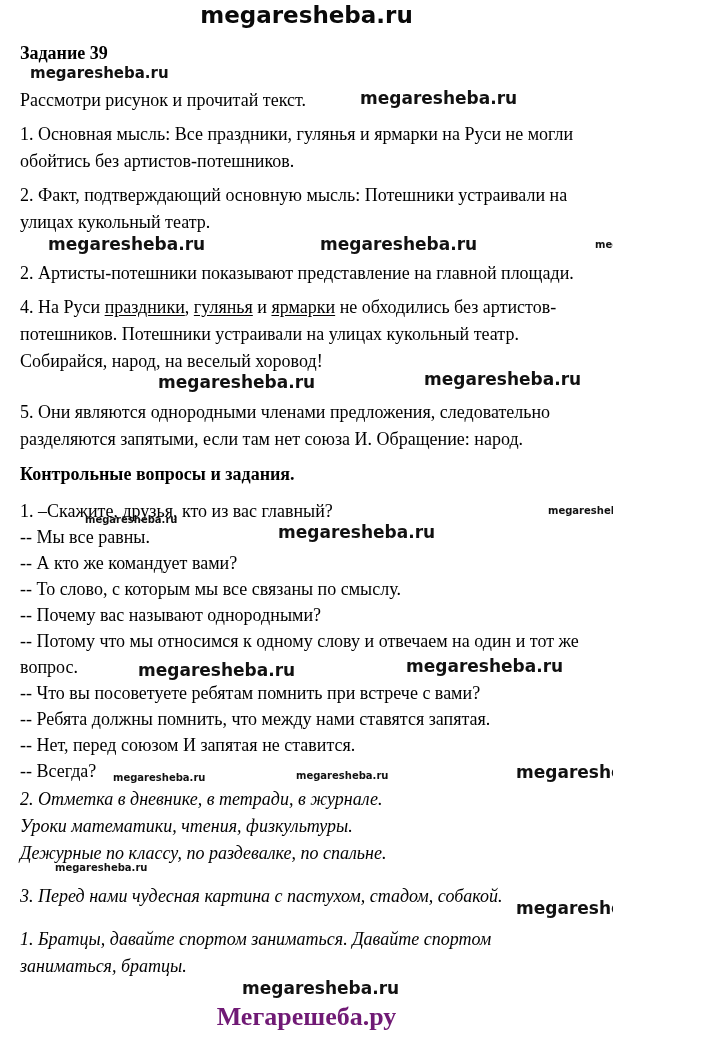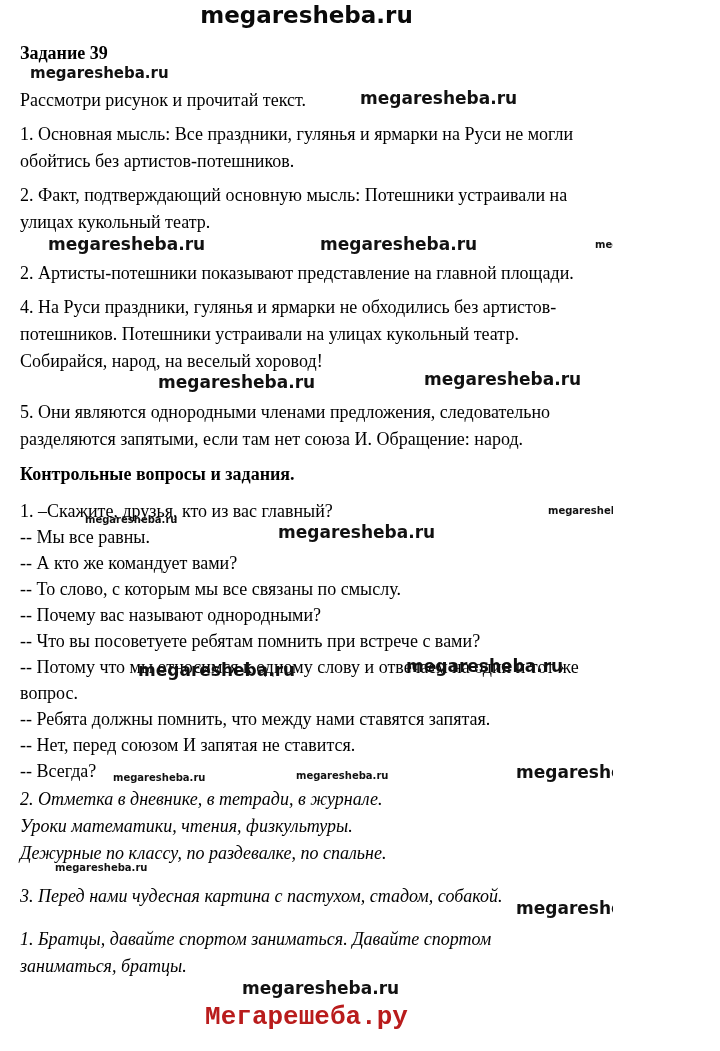--- a/index.html
+++ b/index.html
@@ -10,30 +10,30 @@
   .site-header {
     padding-top:2px; text-align:center;
     font-family:"DejaVu Sans", sans-serif; font-weight:bold; font-size:23px; color:#0a0a0a;
   }
 
   .content { padding:6px 28px 0 20px; font-size:18px; line-height:27px; }
 
   .task-title { font-weight:bold; margin:6px 0 20px; }
   .para { margin:0 0 7px; }
   .gap-after { margin-bottom:24px; }
-  .u { text-underline-offset:2px; }
+  .u { text-decoration:underline; text-underline-offset:2px; }
   .section-heading { font-weight:bold; margin:8px 0 10px; }
   .line { line-height:26px; margin:0; }
   .para2 { margin:0; line-height:27px;font-style:italic; }
   .para2.first { margin-top:2px; }
   .para2.mt { margin-top:16px; }
 
   .footer {
     position:absolute; left:0; right:0; top:1002px; text-align:center;
-    font-family:Liberation Mono, monospace; font-weight:bold; font-size:26px; color:#b91c1c;
+    font-family:Liberation Serif, serif; font-weight:bold; font-size:26px; color:#701a75;
   }
 
   .wm {
     position:absolute; font-family:"DejaVu Sans", sans-serif; font-weight:bold;
     color:#111; white-space:nowrap;
   }
   .wm-lg { font-size:17px; }
   .wm-md { font-size:15px; }
   .wm-sm { font-size:10px; }
 </style>
@@ -56,22 +56,22 @@
 
     <p class="para">5. Они являются однородными членами предложения, следовательно разделяются запятыми, если там нет союза И. Обращение: народ.</p>
 
     <p class="section-heading">Контрольные вопросы и задания.</p>
 
     <p class="line">1. –Скажите, друзья, кто из вас главный?</p>
     <p class="line">-- Мы все равны.</p>
     <p class="line">-- А кто же командует вами?</p>
     <p class="line">-- То слово, с которым мы все связаны по смыслу.</p>
     <p class="line">-- Почему вас называют однородными?</p>
+    <p class="line">-- Потому что мы относимся к одному слову и отвечаем на один и тот же вопрос.</p>
     <p class="line">-- Что вы посоветуете ребятам помнить при встрече с вами?</p>
-    <p class="line">-- Потому что мы относимся к одному слову и отвечаем на один и тот же вопрос.</p>
     <p class="line">-- Ребята должны помнить, что между нами ставятся запятая.</p>
     <p class="line">-- Нет, перед союзом И запятая не ставится.</p>
     <p class="line">-- Всегда?</p>
 
     <p class="para2 first">2. Отметка в дневнике, в тетради, в журнале.</p>
     <p class="para2">Уроки математики, чтения, физкультуры.</p>
     <p class="para2">Дежурные по классу, по раздевалке, по спальне.</p>
 
     <p class="para2 mt">3. Перед нами чудесная картина с пастухом, стадом, собакой.</p>
     <p class="para2 mt">1. Братцы, давайте спортом заниматься. Давайте спортом заниматься, братцы.</p>

